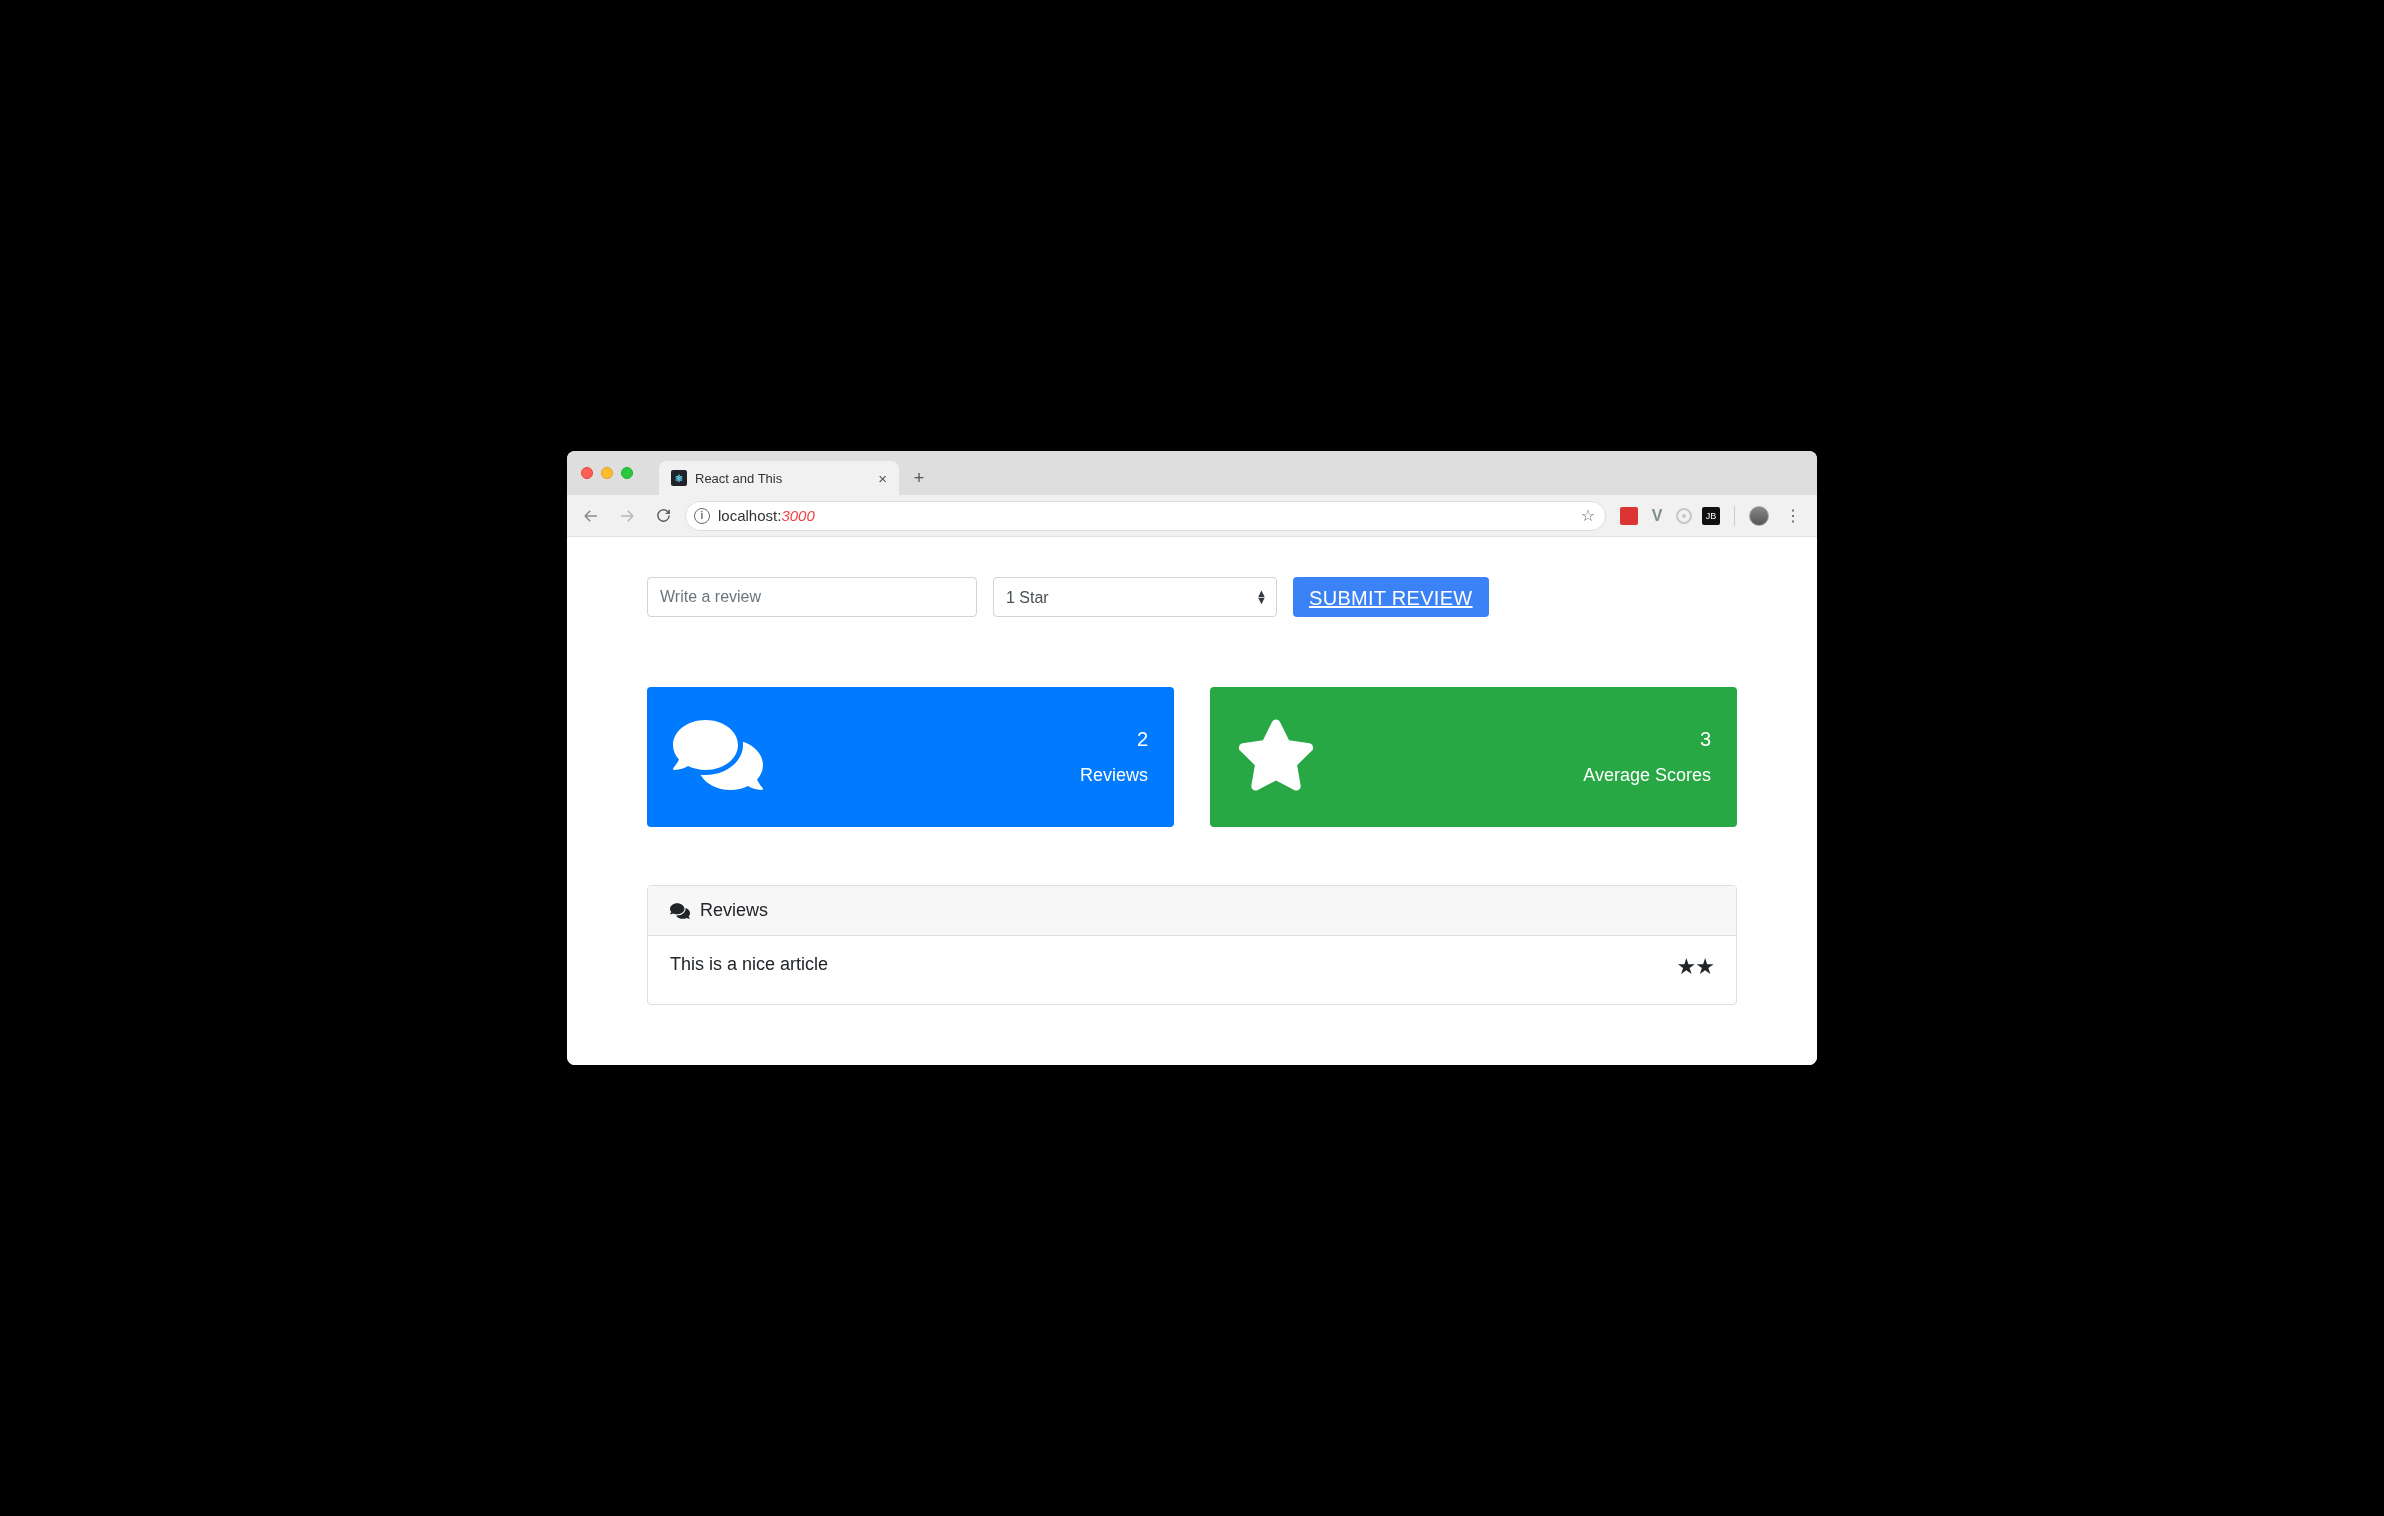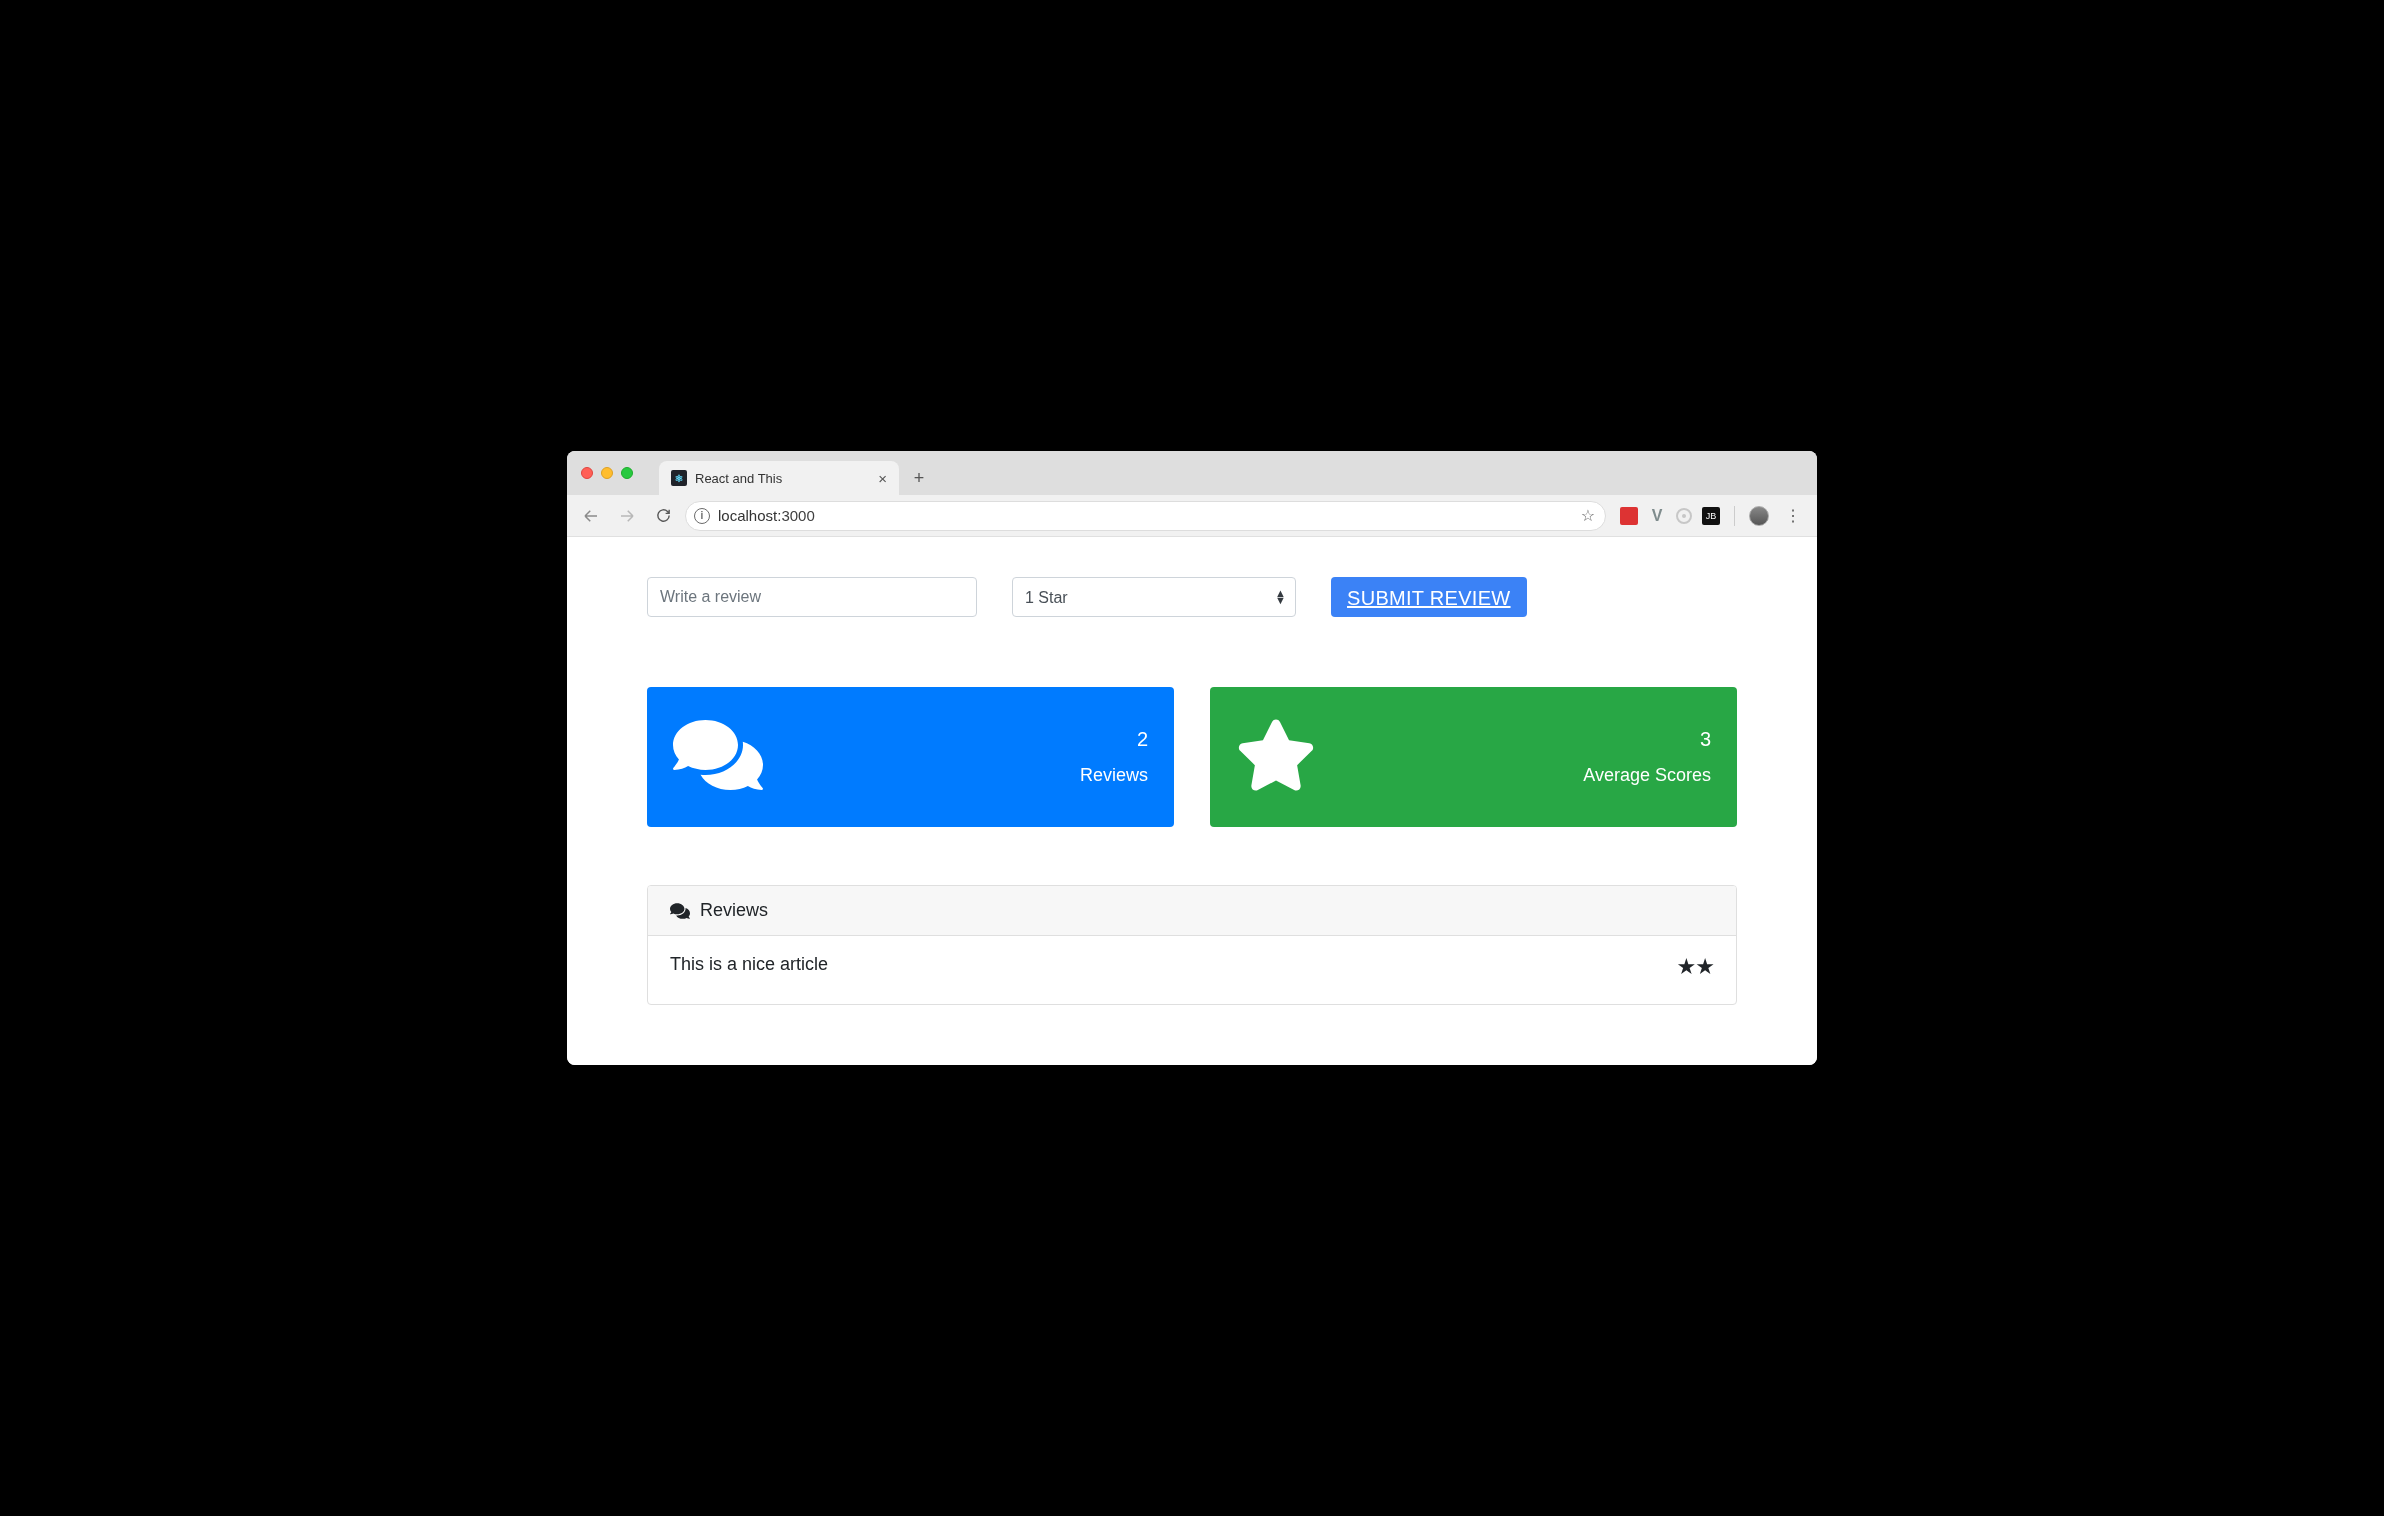--- a/index.html
+++ b/index.html
@@ -84,21 +84,21 @@
       align-items: center;
       padding: 0 10px 0 8px;
       font-size: 15px;
       color: #333;
       gap: 8px;
     }
     .omnibox .info-icon {
       width:16px;height:16px;border:1.3px solid #6b6b6b;border-radius:50%;
       display:flex;align-items:center;justify-content:center;font-size:10px;color:#6b6b6b;font-weight:bold;
     }
-    .omnibox .url .port { color: #404040; }
+    .omnibox .url .port { color: #ef4444; font-style: italic; }
     .omnibox .star { margin-left:auto; color:#666; font-size:16px; }
     .ext-icons { display:flex; align-items:center; gap:10px; padding-left:6px;}
     .ext-icon { width:18px; height:18px; border-radius:2px; }
     .ext-icon.red { background:#d33; }
     .ext-icon.vue { display:flex;align-items:center;justify-content:center;color:#7f8c8d;font-size:16px;font-weight:bold;}
     .ext-icon.circle { border:2px solid #c7c7c7;border-radius:50%;width:16px;height:16px; position:relative;}
     .ext-icon.circle::after{content:"";position:absolute;width:4px;height:4px;background:#c7c7c7;border-radius:50%;top:50%;left:50%;transform:translate(-50%,-50%);}
     .ext-icon.jb { background:#111;color:#fff;font-size:9px;display:flex;align-items:center;justify-content:center;font-weight:normal;}
     .divider-v { width:1px; height:20px; background:#ccc; margin:0 4px;}
     .avatar { width:20px;height:20px;border-radius:50%;background:linear-gradient(#888,#555);border:1px solid #aaa;}
@@ -108,21 +108,21 @@
     .page {
       background:#fff;
       padding: 40px 80px 60px;
     }
     h2.heading {
       font-size: 24px;
       font-weight: 700;
       color:#212529;
       margin-bottom: 20px;
     }
-    .form-row { display:flex; gap:35px; align-items:center; margin-bottom:70px;}
+    .form-row { display:flex; gap:16px; align-items:center; margin-bottom:70px;}
     .form-control {
       border:1px solid #ced4da; border-radius:4px; padding:8px 12px; font-size:16px; color:#495057;
       background:#fff; height:40px;
     }
     .review-input { width:330px; }
     .review-input::placeholder{color:#6c757d;}
     .select-wrap { position:relative; width:284px; }
     .review-select { width:100%; appearance:none; -webkit-appearance:none; padding-right:28px;}
     .select-caret { position:absolute; right:10px; top:50%; transform:translateY(-50%); font-size:11px; color:#343a40; line-height:7px;}
     .btn-submit {

